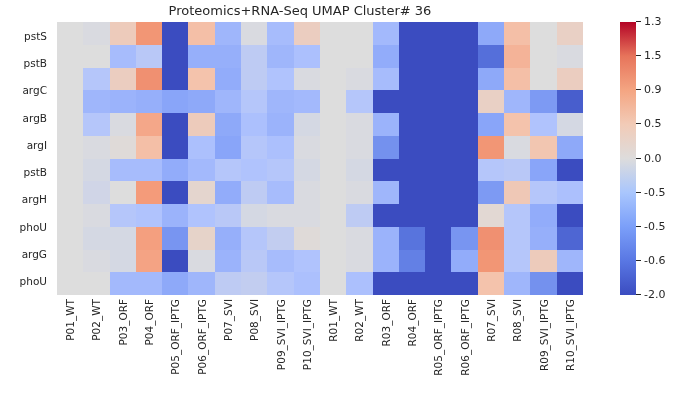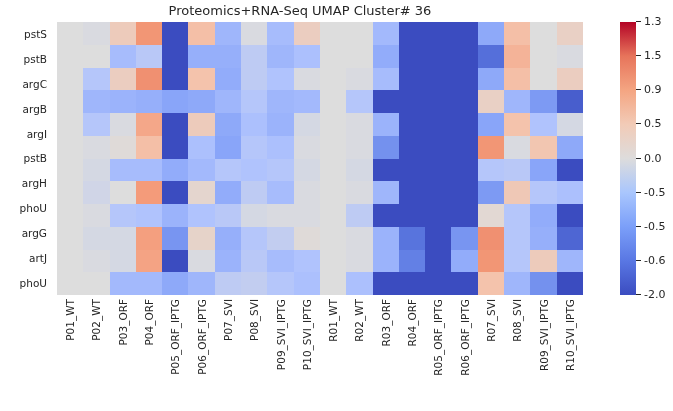--- a/index.html
+++ b/index.html
@@ -96,21 +96,20 @@
   <div id="ylabels">
       <div class="ylab">pstS</div>
       <div class="ylab">pstB</div>
       <div class="ylab">argC</div>
       <div class="ylab">argB</div>
       <div class="ylab">argI</div>
       <div class="ylab">pstB</div>
       <div class="ylab">argH</div>
       <div class="ylab">phoU</div>
       <div class="ylab">argG</div>
-      <div class="ylab">artJ</div>
       <div class="ylab">phoU</div>
     </div>
 
   <div id="plot">
     <div id="grid">
         <div class="cell" style="background: rgb(221, 221, 221);"></div>
         <div class="cell" style="background: rgb(217, 218, 224);"></div>
         <div class="cell" style="background: rgb(237, 203, 187);"></div>
         <div class="cell" style="background: rgb(242, 150, 117);"></div>
         <div class="cell" style="background: rgb(59, 76, 192);"></div>

